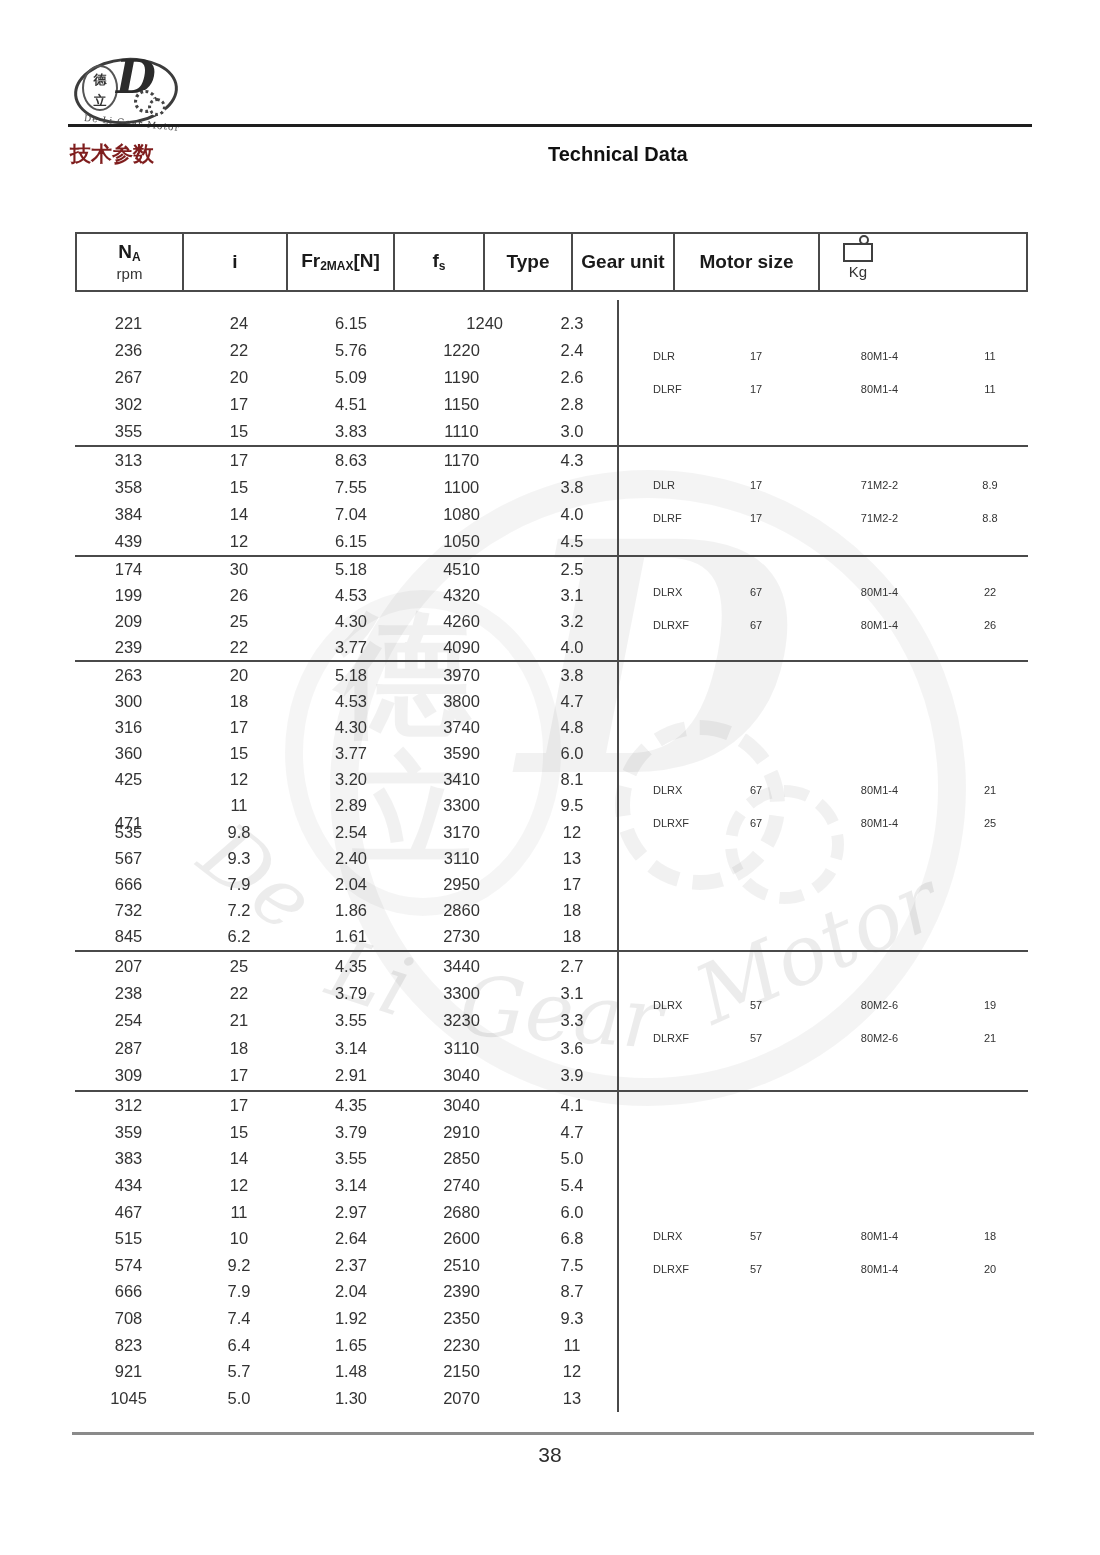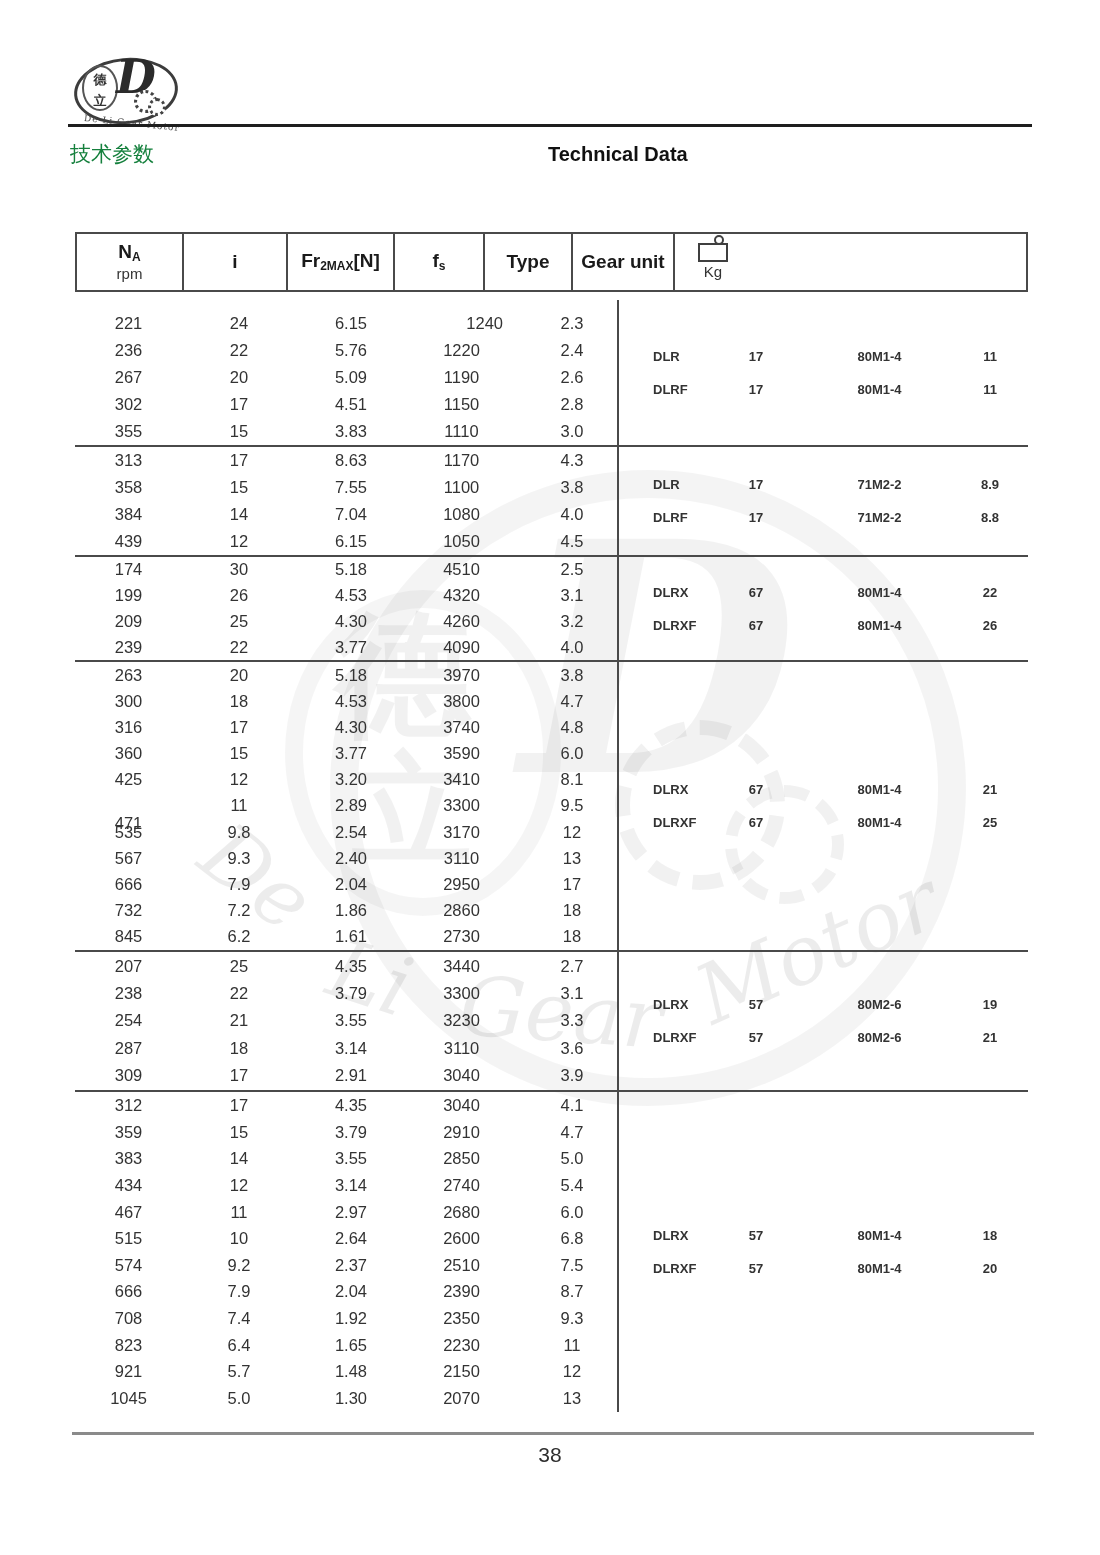--- a/index.html
+++ b/index.html
@@ -45,21 +45,21 @@
   .logo-gear2{position:absolute;left:76px;top:42px;width:12px;height:12px;border-radius:50%;
               border:3px dotted #444;background:#fff;}
   .logo-caption{position:absolute;left:-6px;top:62px;width:132px;text-align:center;
                 font-size:9px;color:#444;letter-spacing:1px;transform:rotate(6deg);
                 font-family:"DejaVu Serif","Liberation Serif",serif;white-space:nowrap;}
   .company{position:absolute;left:192px;top:58px;z-index:2;font-size:46px;font-weight:bold;
            letter-spacing:16px;color:#111;
            font-family:"DejaVu Serif","Liberation Serif",serif;}
   .rule-top{position:absolute;left:68px;top:124px;width:964px;height:3px;background:#1e1e1e;z-index:2;}
 
-  .sec-cn{position:absolute;left:70px;top:140px;font-size:21px;font-weight:normal;color:#15803d;z-index:2;}
+  .sec-cn{position:absolute;left:70px;top:140px;font-size:21px;font-weight:bold;color:#7f1d1d;z-index:2;}
   .sec-en{position:absolute;left:548px;top:143px;font-size:20px;font-weight:bold;color:#111;z-index:2;}
 
   .pbox{position:absolute;left:75px;top:177px;width:953px;height:50px;border:2px solid #777;
         box-sizing:border-box;display:flex;align-items:center;justify-content:center;z-index:2;background:transparent;}
   .pbox-inner{transform:translateX(-28px);white-space:nowrap;color:#0d0d0d;}
   .p-small{font-size:19px;font-weight:bold;}
   .p-small sub{font-size:12px;}
   .p-big{font-size:31px;font-weight:bold;letter-spacing:1px;}
 
   
@@ -81,21 +81,21 @@
   .group{position:relative;box-sizing:border-box;border-bottom:2px solid #4a4a4a;}
   .group.last{border-bottom:none;}
   .rows{position:absolute;left:0;top:0;bottom:0;width:542px;display:flex;flex-direction:column;
         justify-content:space-evenly;}
   .group.pad-top .rows{top:10px;}
   .drow{display:flex;align-items:center;height:26px;}
   .dcell{box-sizing:border-box;text-align:center;font-size:16.5px;color:#333;}
   .types{position:absolute;left:542px;top:0;height:100%;width:411px;display:flex;
          flex-direction:column;justify-content:center;gap:7px;}
   .trow{display:flex;align-items:center;height:26px;}
-  .tcell{box-sizing:border-box;text-align:center;font-size:13px;color:#333;font-weight:bold;}
+  .tcell{box-sizing:border-box;text-align:center;font-size:11px;color:#333;}
   .tcell.type{text-align:left;padding-left:36px;}
 
   
   .rule-bottom{position:absolute;left:72px;top:1432px;width:962px;height:3px;background:#8a8a8a;z-index:2;}
   .pageno{position:absolute;left:0;top:1443px;width:100%;text-align:center;font-size:21px;color:#2e2e2e;z-index:2;}
 </style>
 </head>
 <body>
 
 <div class="page">
@@ -144,20 +144,23 @@
     </div>
     <div class="th" style="width:90px;">
       <span class="th-main"><span>f</span><span class="msub">s</span></span>
     </div>
     <div class="th" style="width:88px;">
       <span class="th-main">Type</span>
     </div>
     <div class="th" style="width:102px;">
       <span class="th-main">Gear unit</span>
     </div>
+    <div class="th" style="width:145px;">
+      <span class="th-main">Motor size</span>
+    </div>
     <div class="th" style="width:76px;">
       <span class="wicon"></span>
       <span class="th-unit">Kg</span>
     </div>
   </div>
 
   <div class="tbody" id="tbody">
       <div class="group pad-top" style="height: 147px;">
         <div class="rows">
           <div class="drow">

